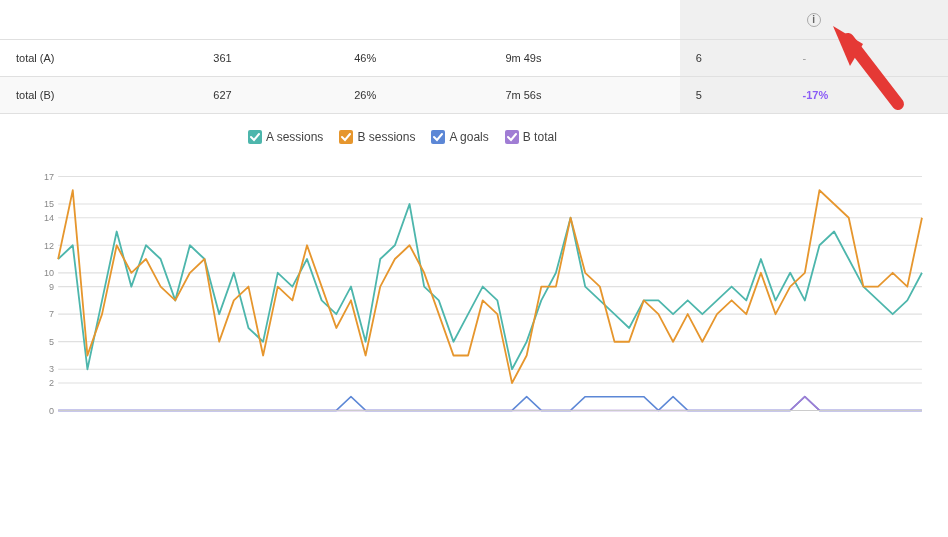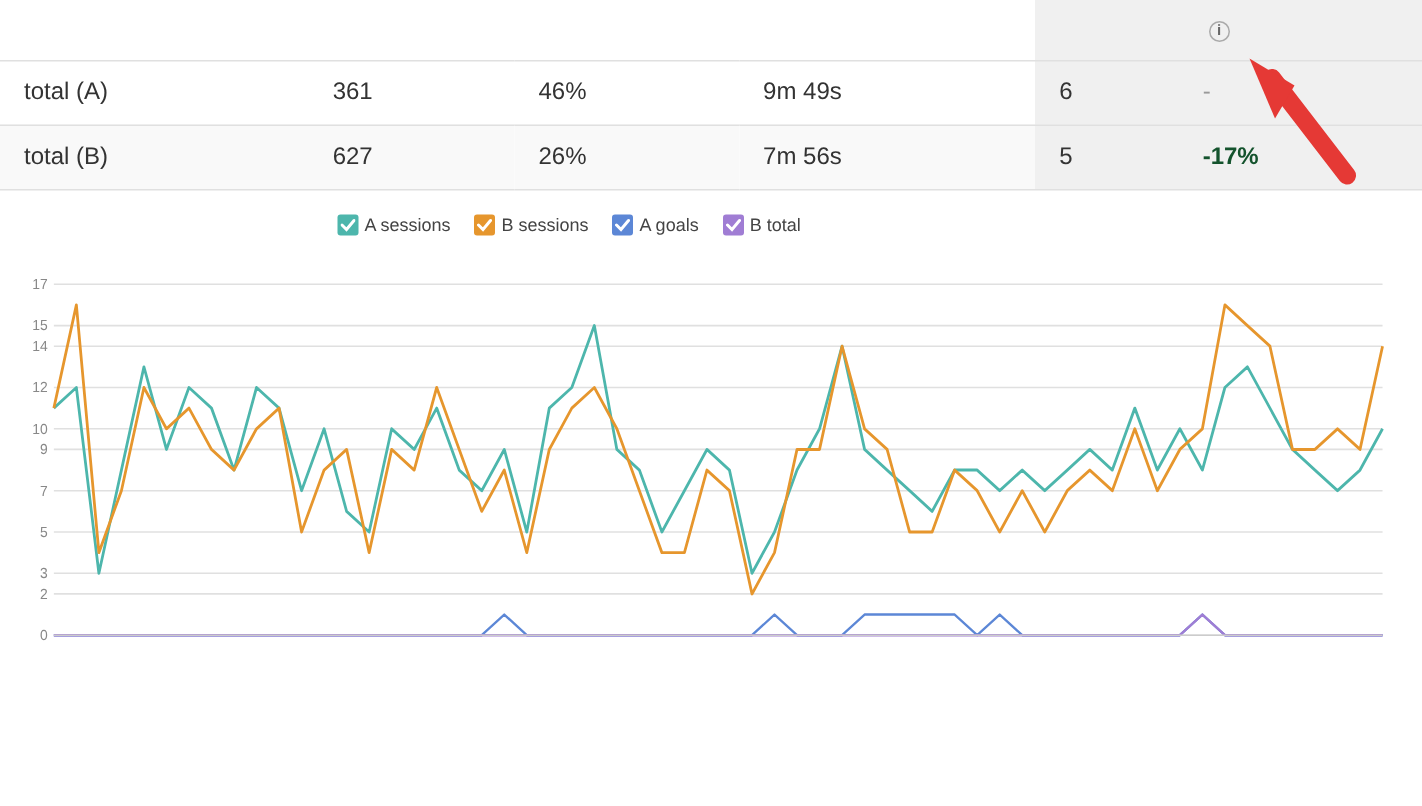--- a/index.html
+++ b/index.html
@@ -2,44 +2,44 @@
 <html><head>
   <meta charset="utf-8">
   <style>
     * { box-sizing: border-box; margin: 0; padding: 0; }
     body { font-family: Arial, sans-serif; font-size: 13px; color: #333; background: #fff; width: 948px; }
 
     
     .data-table { width: 100%; border-collapse: collapse; }
     .data-table th, .data-table td { padding: 12px 16px; text-align: left; border-bottom: 1px solid #e0e0e0; }
     .data-table th { font-weight: 600; font-size: 12px; color: #555; background: #fff; vertical-align: top; }
-    .data-table td { font-size: 16px; color: #333; }
+    .data-table td { font-size: 11px; color: #333; }
     .data-table tr:nth-child(even) td { background: #f9f9f9; }
     .data-table tr:nth-child(odd) td { background: #fff; }
     .goal-col { background: #f0f0f0 !important; }
     .goal-header { background: #f0f0f0 !important; }
     .improvement-header { background: #f0f0f0 !important; }
     .improvement-col { background: #f0f0f0 !important; }
-    .negative { color: #14532d; font-weight: 600; }
+    .negative { color: #8b5cf6; font-weight: 600; }
     .dash { color: #999; }
 
     
     .arrow-container { position: relative; height: 0; }
     .red-arrow {
       position: absolute;
       right: 120px;
       top: -90px;
       width: 0;
       height: 0;
       z-index: 10;
     }
     .red-arrow svg { width: 80px; height: 90px; }
 
     
-    .chart-section { padding: 16px 16px 8px 5px; position: relative; }
+    .chart-section { padding: 16px 16px 8px 28px; position: relative; }
     .chart-title { font-size: 16px; font-weight: 700; color: #222; margin-bottom: 4px; }
     .chart-header { display: flex; align-items: center; margin-bottom: 8px; }
     .chart-title-area { flex: 0 0 220px; }
     .legend { display: flex; align-items: center; gap: 16px; flex-wrap: wrap; }
     .legend-item { display: flex; align-items: center; gap: 4px; font-size: 12px; color: #444; }
     .legend-check { width: 14px; height: 14px; border-radius: 2px; display: flex; align-items: center; justify-content: center; }
     .legend-check svg { width: 10px; height: 10px; }
 
     .chart-wrap { position: relative; width: 100%; height: 280px; }
     .chart-svg { width: 100%; height: 100%; }

